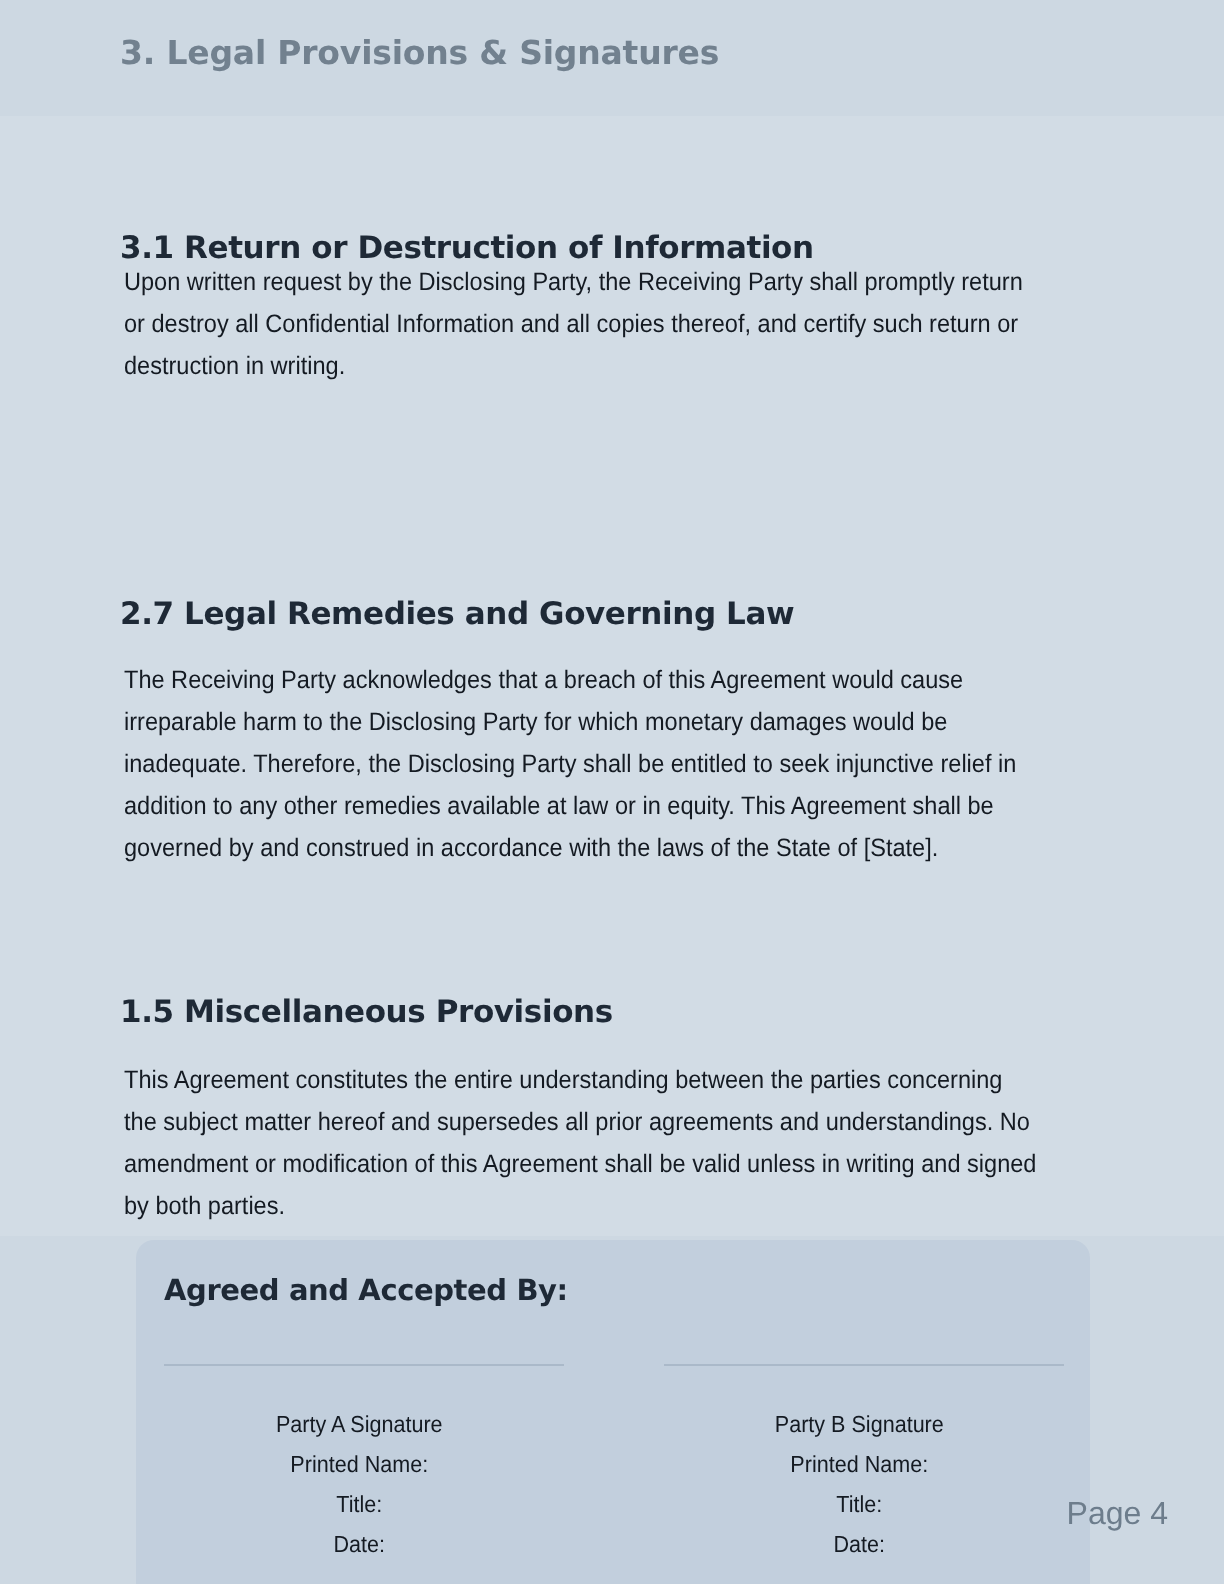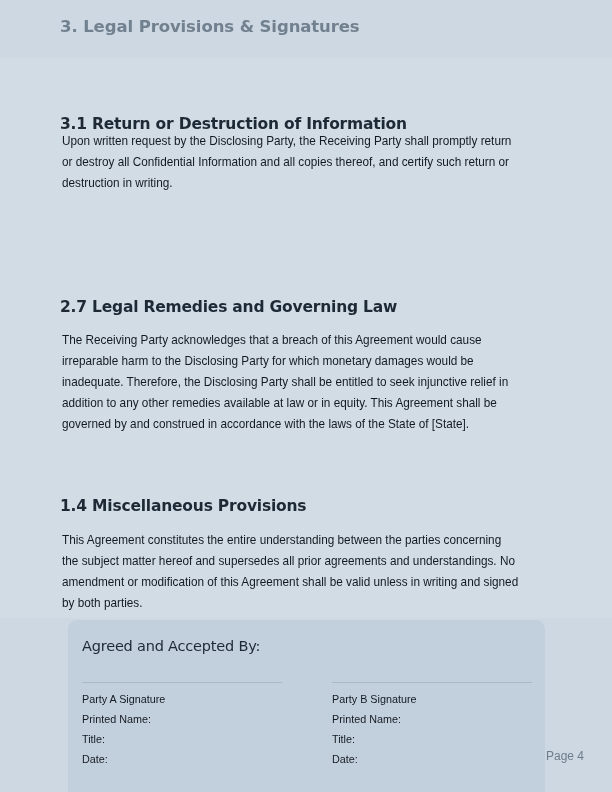--- a/index.html
+++ b/index.html
@@ -103,21 +103,21 @@
     height: 200px;
     background: #c2cfdd;
     border-radius: 9px 9px 0 0;
   }
   .sig-title {
     position: absolute;
     left: 82px;
     top: 638px;
     font-family: "DejaVu Sans", sans-serif;
     font-size: 14.5px;
-    font-weight: normal;
+    font-weight: bold;
     letter-spacing: -0.2px;
     color: #1e2936;
     white-space: nowrap;
   }
 
   .sig-columns {
     position: absolute;
     left: 0;
     top: 682px;
     width: 612px;
@@ -135,41 +135,42 @@
     position: absolute;
     left: 0;
     top: 0;
     width: 200px;
     height: 1px;
     background: #aab9c9;
   }
   .sig-lines {
     position: absolute;
     left: 0;
-    top: 7px;
+    top: 21px;
     width: 210px;
+    text-align: center;
   }
   .sig-line {
     display: block;
     font-family: "Liberation Sans Narrow", "Liberation Sans", sans-serif;
     font-size: 11.6px;
     line-height: 20px;
     color: #141a22;
     white-space: nowrap;
     transform: scaleX(0.93);
     transform-origin: left center;
   }
 
   
   .page-footer {
     position: absolute;
     right: 28px;
     top: 749px;
     font-family: "Liberation Sans", sans-serif;
-    font-size: 12px;
+    font-size: 16px;
     color: #6d7d8c;
     white-space: nowrap;
     z-index: 5;
     text-align: center;
   }
 </style>
 </head>
 <body>
 
 <div class="page">
@@ -179,21 +180,21 @@
   <div class="content">
 
     <div class="doc-title">3. Legal Provisions &amp; Signatures</div>
 
     <div class="section-heading sh-1">3.1 Return or Destruction of Information</div>
     <div class="body-text bt-1">Upon written request by the Disclosing Party, the Receiving Party shall promptly return or destroy all Confidential Information and all copies thereof, and certify such return or destruction in writing.</div>
 
     <div class="section-heading sh-2">2.7 Legal Remedies and Governing Law</div>
     <div class="body-text bt-2">The Receiving Party acknowledges that a breach of this Agreement would cause irreparable harm to the Disclosing Party for which monetary damages would be inadequate. Therefore, the Disclosing Party shall be entitled to seek injunctive relief in addition to any other remedies available at law or in equity. This Agreement shall be governed by and construed in accordance with the laws of the State of [State].</div>
 
-    <div class="section-heading sh-3">1.4 Miscellaneous Provisions</div>
+    <div class="section-heading sh-3">1.5 Miscellaneous Provisions</div>
     <div class="body-text bt-3">This Agreement constitutes the entire understanding between the parties concerning the subject matter hereof and supersedes all prior agreements and understandings. No amendment or modification of this Agreement shall be valid unless in writing and signed by both parties.</div>
 
     <div class="signature-box"></div>
 
     <div class="sig-title">Agreed and Accepted By:</div>
 
     <div class="sig-columns">
 
       <div class="sig-col sig-col-a">
         <div class="sig-rule"></div>

